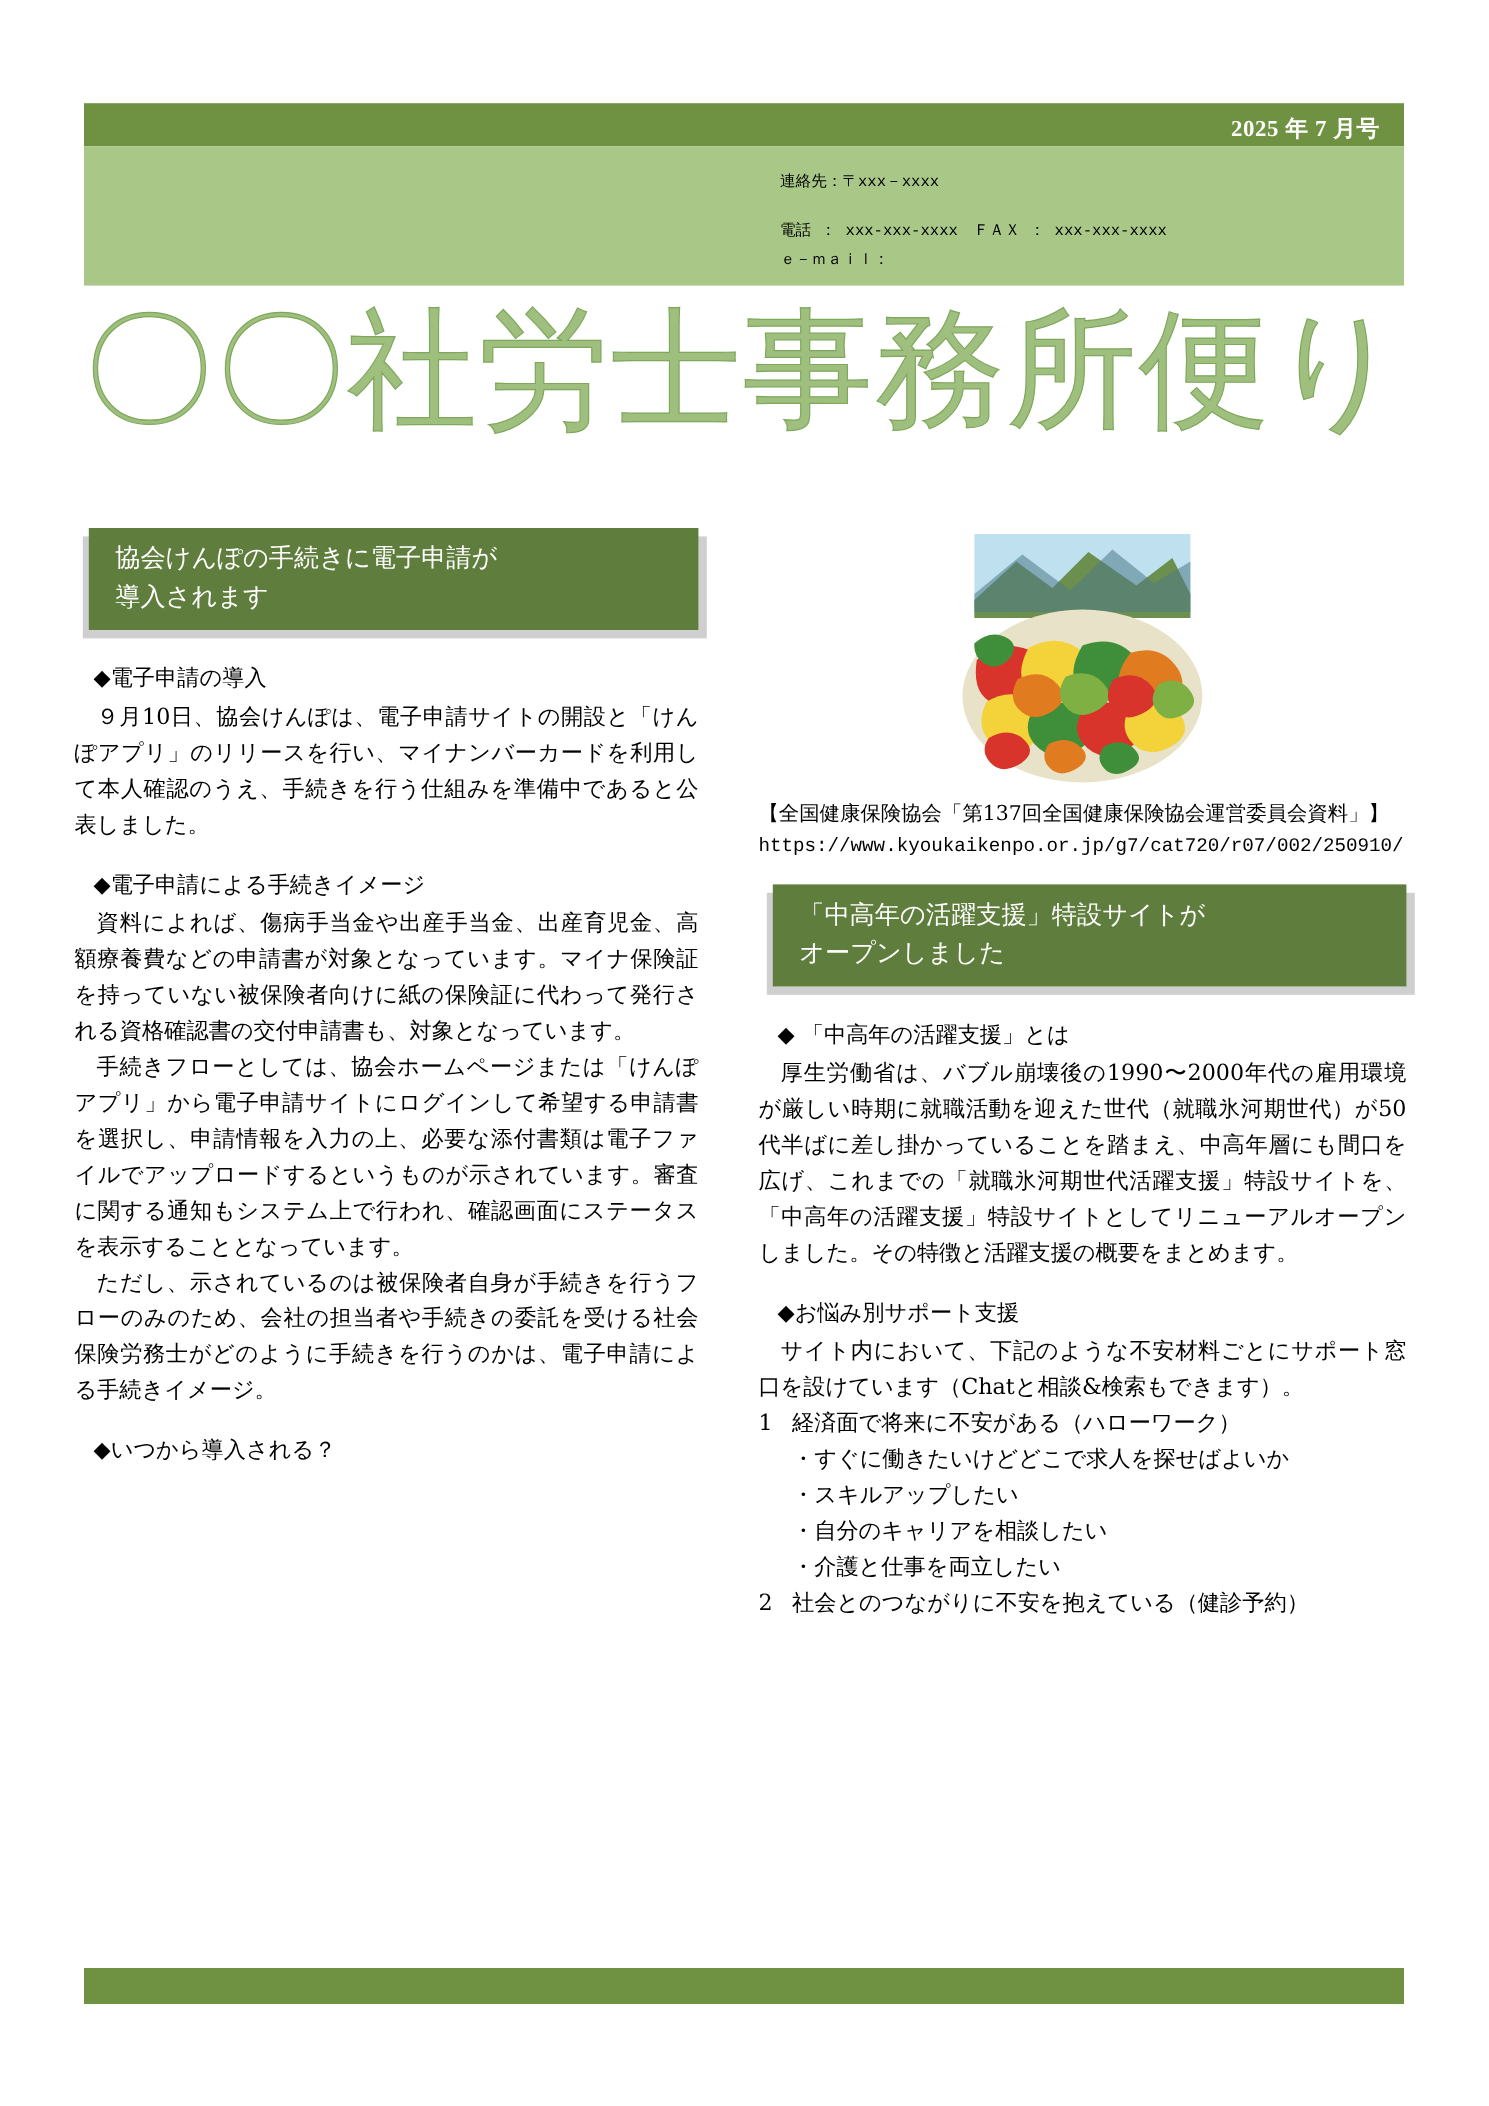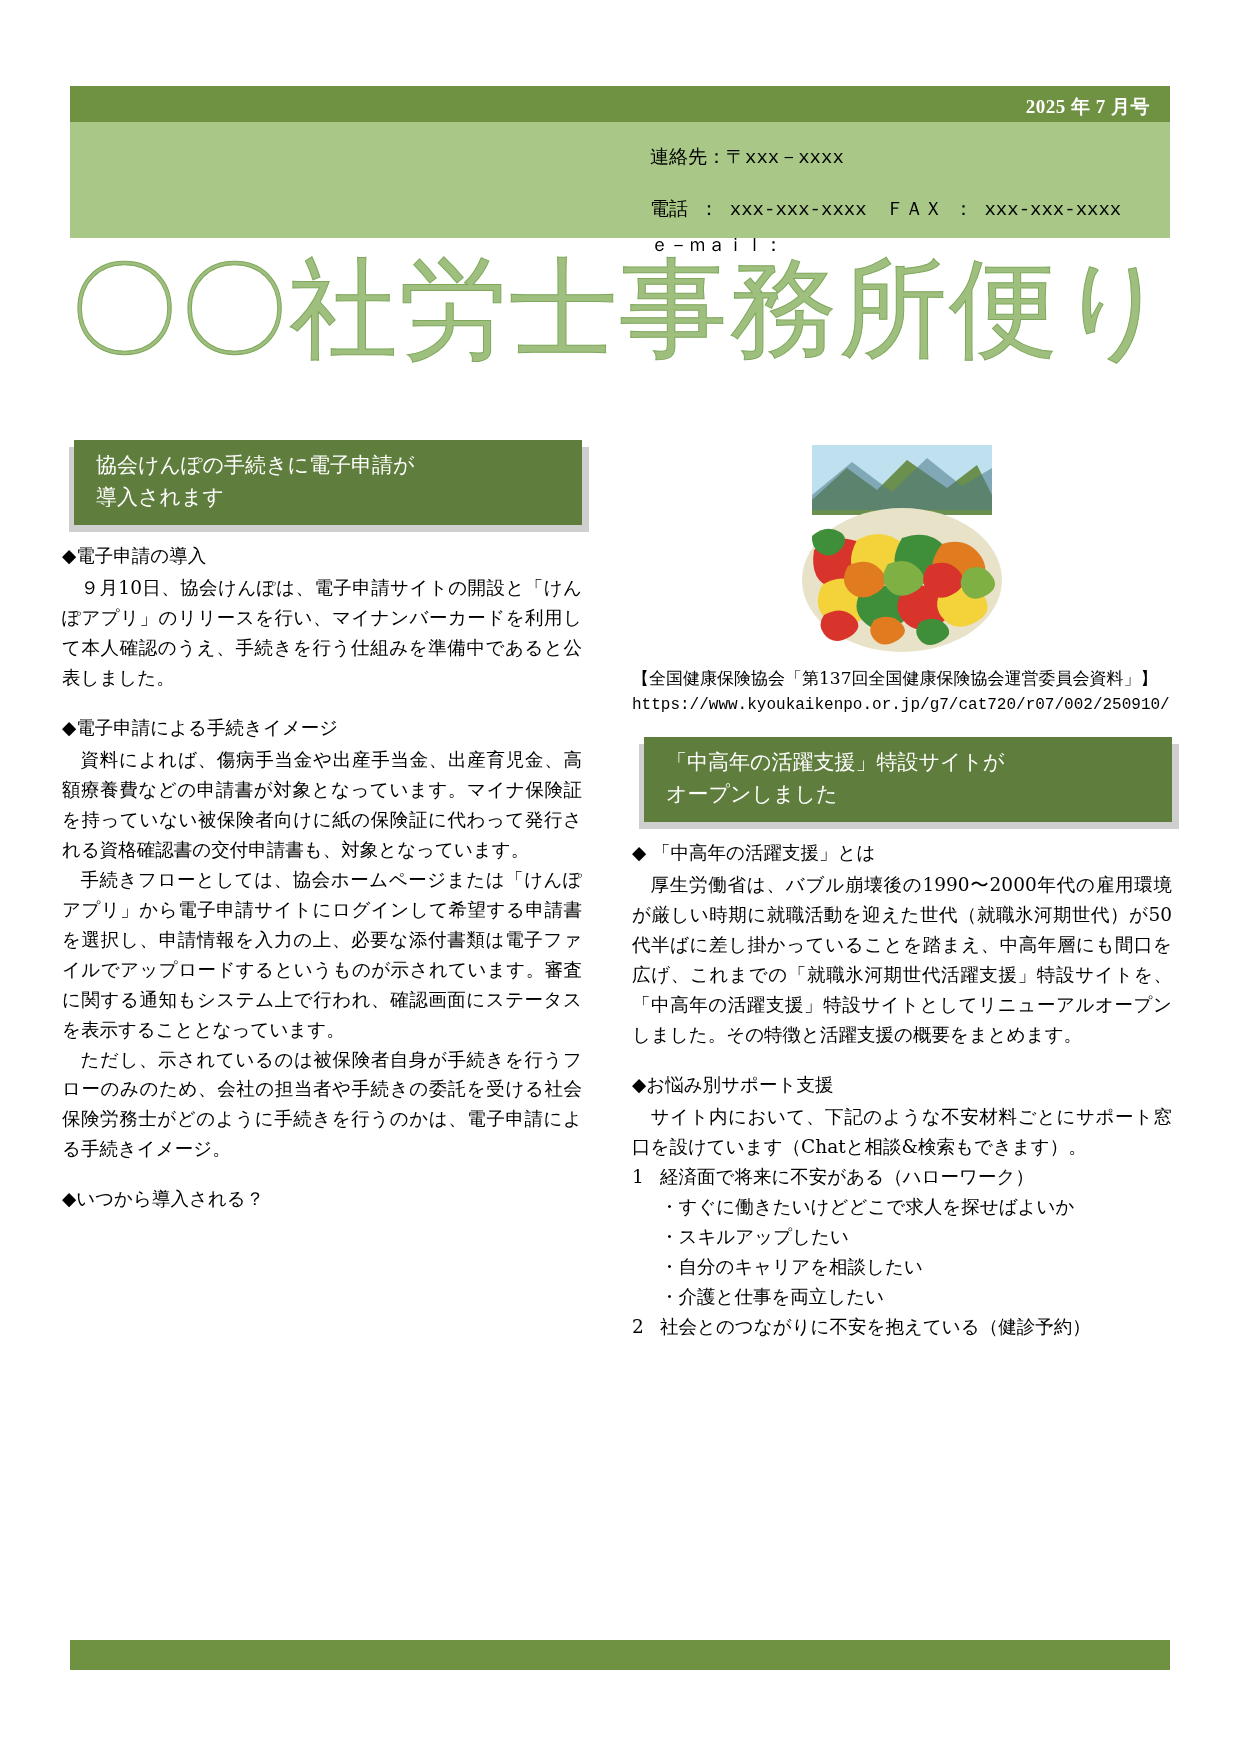--- a/index.html
+++ b/index.html
@@ -23,21 +23,21 @@
     font-size:19px; font-weight:bold; color:#ffffff;
     letter-spacing:0.5px;
     font-family:"Liberation Serif", serif;
   }
   .hdr-light {
     position:absolute; left:70px; top:122px; width:1100px; height:116px;
     background:#a9c888;
   }
   .contact-block {
     position:absolute; left:580px; top:18px;
-    font-size:19px; line-height:1.9; color:#000;
+    font-size:13px; line-height:1.9; color:#000;
     font-family:"Liberation Mono", monospace;
   }
   .contact-line2 { margin-top:16px; }
 
   
   .masthead {
     position:absolute; left:0; top:250px; width:1241px;
     text-align:center;
     font-size:108px;
     line-height:1.1;
@@ -50,40 +50,40 @@
 
   
   .col-left {
     position:absolute; left:62px; top:440px; width:520px;
   }
   .col-right {
     position:absolute; left:632px; top:440px; width:540px;
   }
 
   
-  .sect-wrap { position:relative; margin-bottom:16px;padding-left:12px; }
+  .sect-wrap { position:relative; margin-bottom:26px;padding-left:12px; }
   .sect-shadow {
     position:absolute; left:7px; top:7px; right:-7px; bottom:-7px;
     background:#cfcfcf; z-index:0;
   }
   .sect-box {
     position:relative; z-index:1;
     background:#5f7d3c;
     color:#ffffff;
     padding:10px 16px 12px 22px;
     font-size:21px;
     line-height:1.5;
     font-family:"DejaVu Serif", serif;
   }
 
   
   .h-bullet {
     font-size:18.5px;
     line-height:1.62;
-    margin:0 0 2px 0;
+    margin:0 0 2px 16px;
     font-family:"DejaVu Serif", serif;
   }
   p.body {
     font-size:18.5px;
     line-height:1.62;
     margin:0;
     text-align:justify;
     text-justify:inter-ideograph;
     font-family:"DejaVu Serif", serif;
   }

